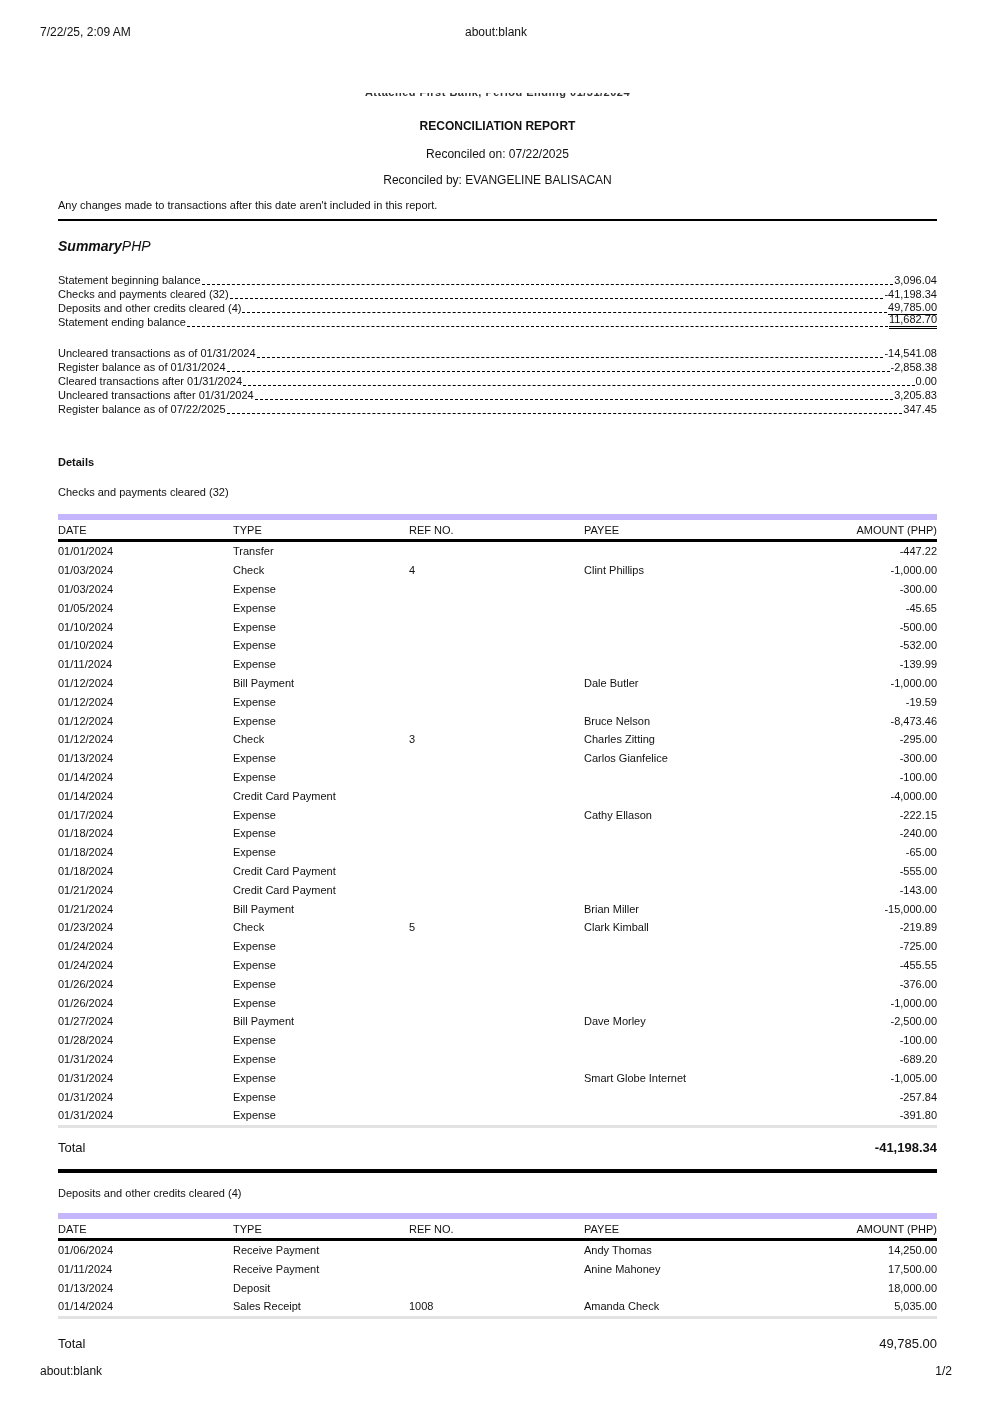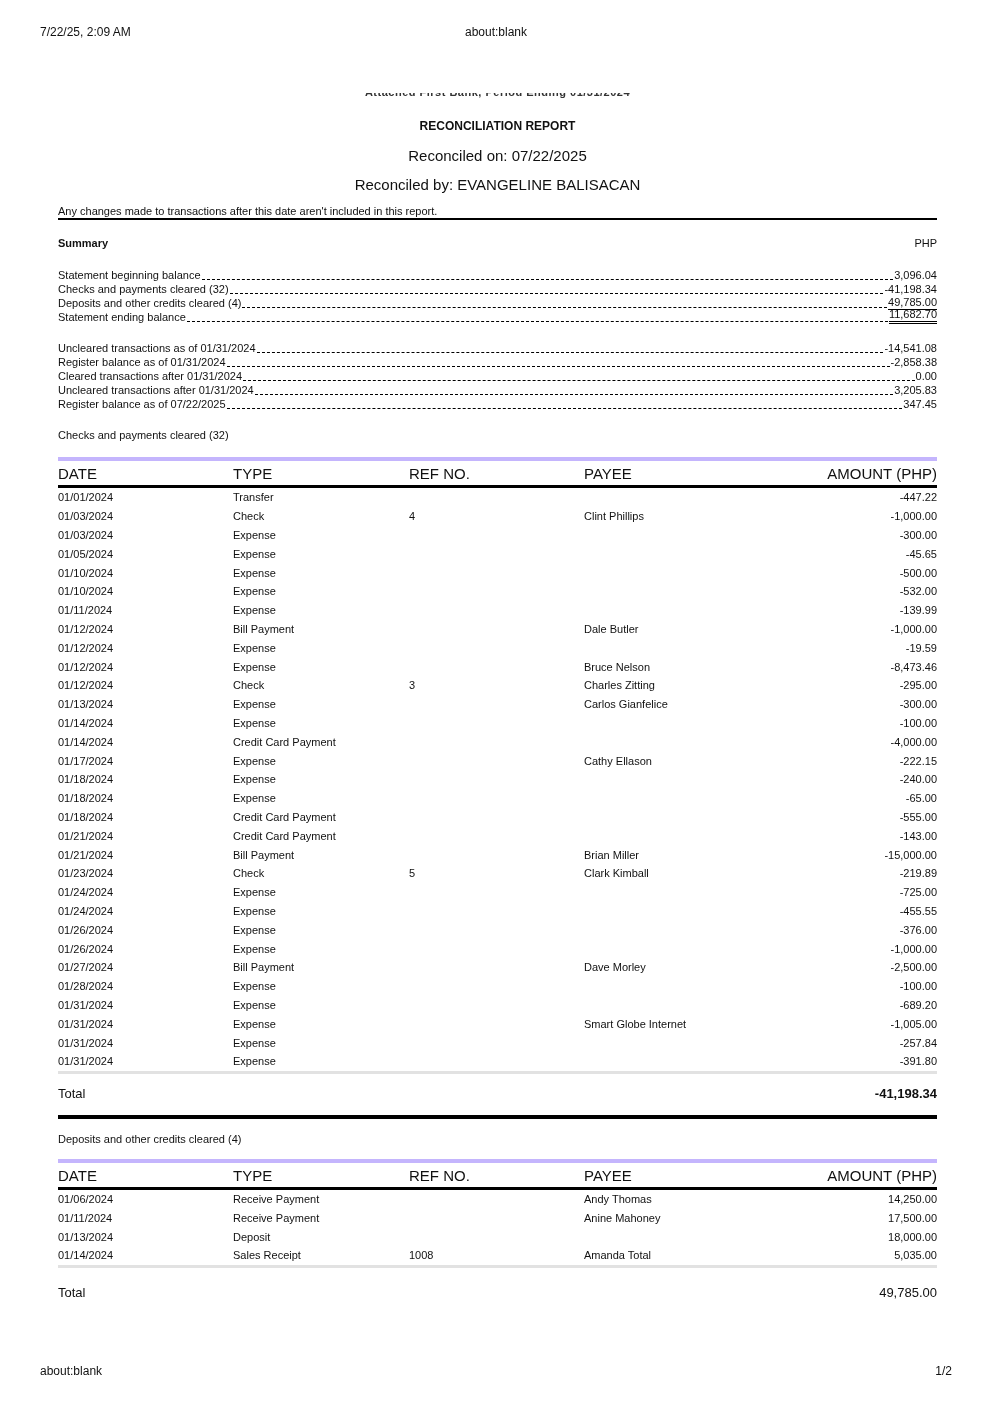--- a/index.html
+++ b/index.html
@@ -14,44 +14,44 @@
     .print-footer .url { position: absolute; left: 0; }
     .print-footer .pg { position: absolute; right: 0; }
 
     .page { position: absolute; left: 58px; width: 879px; top: 55px; }
 
     .clipped { text-align: center; height: 10px; overflow: hidden; }
     .company-line { text-align: center; font-size: 11px; font-weight: bold; color: #444; height: 8px; overflow: hidden; line-height: 16px; }
     .company-line span { display:inline-block; transform: translateY(-9px); letter-spacing: 0.5px; color: #333; }
 
     .rep-title { text-align: center; font-weight: bold; font-size: 12px; margin-top: 18px; }
-    .rep-sub { text-align: center; font-size: 15px; margin-top: 14px; }
+    .rep-sub { text-align: center; font-size: 12px; margin-top: 14px; }
     .rep-sub + .rep-sub { margin-top: 12px; }
 
-    .notice { font-size: 11px; margin-top: 12px; padding-bottom: 1px; border-bottom: 2px solid #000; }
-
-    .summary-head { display: flex; justify-content: space-between; margin-top: 17px; font-size: 11px; }
+    .notice { font-size: 11px; margin-top: 12px; padding-bottom: 8px; border-bottom: 2px solid #000; }
+
+    .summary-head { display: flex; margin-top: 17px; font-size: 14px; font-style: italic; }
     .summary-head .lbl { font-weight: bold; }
 
     .sum-block { margin-top: 19px; font-size: 11px; }
     .sum-block + .sum-block { margin-top: 17px; }
     .sum-row { display: flex; align-items: flex-end; height: 14px; line-height: 14px; }
     .sum-row .lab { white-space: nowrap; }
     .sum-row .lead { flex: 1; border-bottom: 1px dashed #000; margin: 0 1px 2px 1px; height: 1px; }
     .sum-row .val { white-space: nowrap; text-align: right; }
     .sum-row .val.under { border-bottom: 1px solid #000; }
     .sum-row .val.dbl { border-bottom: 3px double #000; }
 
     .details-head { font-weight: bold; font-size: 11px; margin-top: 40px; }
     .section-title { font-size: 11px; margin-top: 18px; }
 
     table.tx { width: 100%; border-collapse: collapse; font-size: 11px; margin-top: 16px; table-layout: fixed; }
     table.tx thead th {
       font-weight: normal; text-align: left; padding: 4px 0 3px 0;
-      border-top: 4px solid #c4b5fd; border-bottom: 3px solid #000; font-size: 15px;
+      border-top: 6px solid #c4b5fd; border-bottom: 3px solid #000; font-size: 11px;
     }
     table.tx th.amt, table.tx td.amt { text-align: right; }
     table.tx tbody td { height: 18.8px; padding: 0; vertical-align: middle; }
     table.tx tbody tr:last-child td { border-bottom: 3px solid #e2e2e2; }
     col.c-date { width: 175px; } col.c-type { width: 176px; } col.c-ref { width: 175px; } col.c-payee { width: 175px; }
 
     .total-row { display: flex; justify-content: space-between; font-size: 13px; margin-top: 12px; }
     .total-row.first { padding-bottom: 14px; border-bottom: 4px solid #000; }
     .total-row .v.bold { font-weight: bold; }
   </style>
@@ -122,20 +122,21 @@
         <span class="lead"></span>
         <span class="val">3,205.83</span>
       </div>
       <div class="sum-row">
         <span class="lab">Register balance as of 07/22/2025</span>
         <span class="lead"></span>
         <span class="val">347.45</span>
       </div>
     </div>
 
+  <div class="details-head">Details</div>
 
   <div class="section-title">Checks and payments cleared (32)</div>
   <table class="tx">
     <colgroup>
         <col class="c-date">
         <col class="c-type">
         <col class="c-ref">
         <col class="c-payee">
         <col>
       </colgroup>
@@ -410,21 +411,21 @@
           <td>01/13/2024</td>
           <td>Deposit</td>
           <td></td>
           <td></td>
           <td class="amt">18,000.00</td>
         </tr>
         <tr>
           <td>01/14/2024</td>
           <td>Sales Receipt</td>
           <td>1008</td>
-          <td>Amanda Total</td>
+          <td>Amanda Check</td>
           <td class="amt">5,035.00</td>
         </tr>
       </tbody>
   </table>
   <div class="total-row" style="margin-top:17px;">
     <span>Total</span>
     <span class="v">49,785.00</span>
   </div>
 </div>
 

